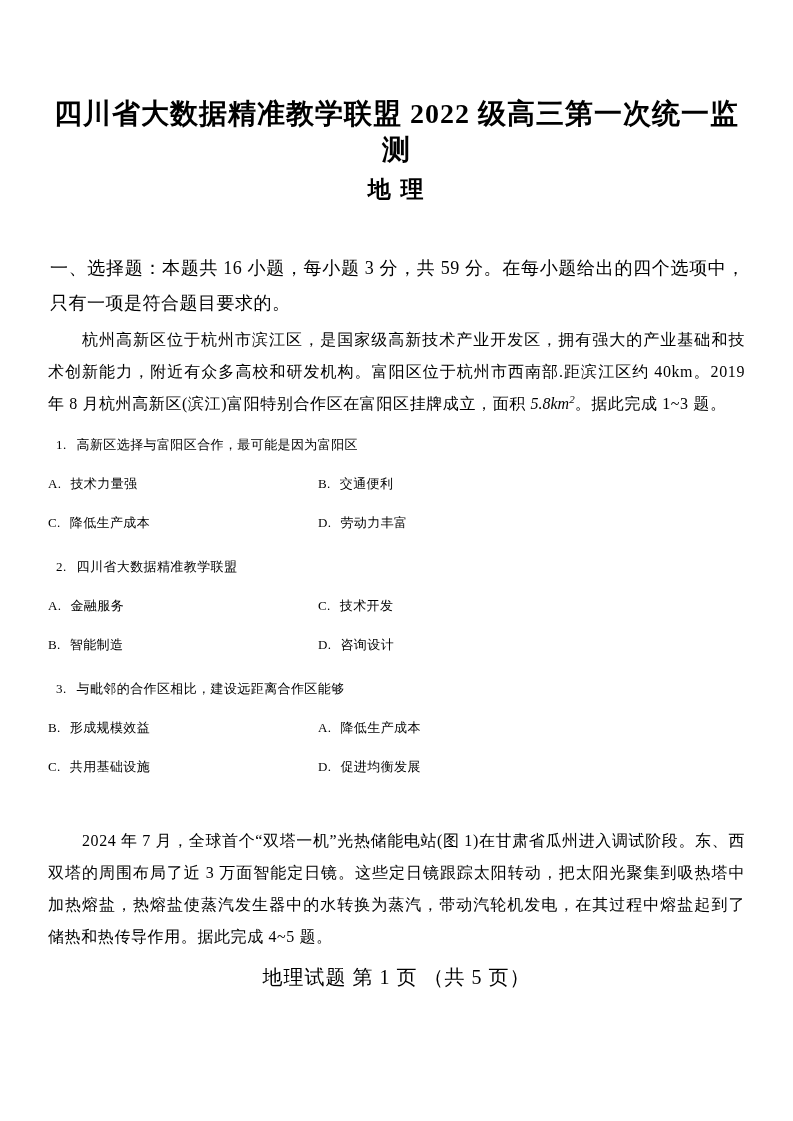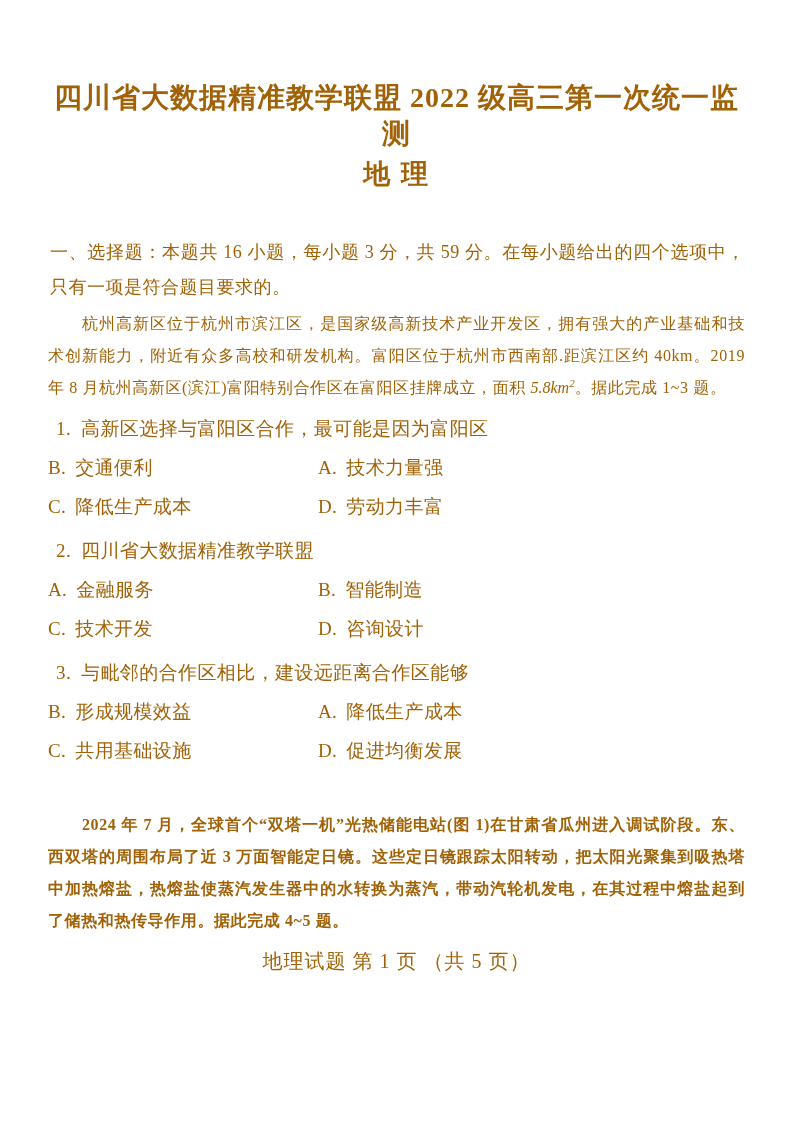--- a/index.html
+++ b/index.html
@@ -7,36 +7,36 @@
     padding: 0;
     background: #ffffff;
   }
   .page {
     position: relative;
     width: 793px;
     height: 1121px;
     background: #ffffff;
     overflow: hidden;
     font-family: "Liberation Serif", "DejaVu Serif", serif;
-    color: #a16207;
+    color: #000000;
     box-sizing: border-box;
-    padding: 0 48px;
+    padding: 16px 48px;
   }
   .title {
     margin: 0;
     padding-top: 80px;
     font-size: 28px;
     line-height: 36px;
     font-weight: 600;
     text-align: center;
     letter-spacing: 1px;
   }
   .subtitle {
     margin: 4px 0 0 0;
-    font-size: 27px;
+    font-size: 23px;
     line-height: 36px;
     font-weight: 600;
     text-align: center;
     letter-spacing: 2px;
   }
   .section-heading {
     margin: 43px 0 0 2px;
     font-size: 18px;
     line-height: 35px;
     text-align: justify;
@@ -54,40 +54,39 @@
     font-family: "Liberation Serif", "DejaVu Serif", serif;
     font-style: italic;
     letter-spacing: 0;
   }
   .formula sup {
     font-size: 11px;
     line-height: 0;
   }
   .question {
     margin: 5px 0 0 0;
-    font-size: 19px;
+    font-size: 13px;
     line-height: 39px;
     letter-spacing: 0.4px;
   }
   .stem {
     padding-left: 8px;
   }
   .qnum {
     margin-right: 10px;
   }
   .opts {
     display: grid;
     grid-template-columns: 270px 1fr;
   }
   .olabel {
     margin-right: 9px;
   }
   .passage2 {
     margin-top: 39px;
-    font-weight: bold;
   }
   .footer {
     margin-top: 12px;
     font-size: 20px;
     line-height: 24px;
     text-align: center;
     letter-spacing: 1px;
   }
 </style>
 </head>
@@ -100,35 +99,35 @@
 
   <p class="section-heading">一、选择题：本题共 16 小题，每小题 3 分，共 59 分。在每小题给出的四个选项中，只有一项是符合题目要求的。</p>
 
   <p class="passage passage1"><span>杭州高新区位于杭州市滨江区，是国家级高新技术产业开发区，拥有强大的产业基础和技术创新能力，附近有众多高校和研发机构。富阳区位于杭州市西南部.距滨江区约 40km。2019 年 8 月杭州高新区(滨江)富阳特别合作区在富阳区挂牌成立，面积 </span><span class="formula"><span>5.8km</span><sup>2</sup></span><span>。据此完成 1~3 题。</span></p>
 
   <div class="question">
     <div class="stem">
       <span class="qnum">1.</span><span>高新区选择与富阳区合作，最可能是因为富阳区</span>
     </div>
     <div class="opts">
+      <div class="opt"><span class="olabel">A.</span><span>技术力量强</span></div>
       <div class="opt"><span class="olabel">B.</span><span>交通便利</span></div>
-      <div class="opt"><span class="olabel">A.</span><span>技术力量强</span></div>
       <div class="opt"><span class="olabel">C.</span><span>降低生产成本</span></div>
       <div class="opt"><span class="olabel">D.</span><span>劳动力丰富</span></div>
     </div>
   </div>
 
   <div class="question">
     <div class="stem">
       <span class="qnum">2.</span><span>四川省大数据精准教学联盟</span>
     </div>
     <div class="opts">
       <div class="opt"><span class="olabel">A.</span><span>金融服务</span></div>
+      <div class="opt"><span class="olabel">C.</span><span>技术开发</span></div>
       <div class="opt"><span class="olabel">B.</span><span>智能制造</span></div>
-      <div class="opt"><span class="olabel">C.</span><span>技术开发</span></div>
       <div class="opt"><span class="olabel">D.</span><span>咨询设计</span></div>
     </div>
   </div>
 
   <div class="question">
     <div class="stem">
       <span class="qnum">3.</span><span>与毗邻的合作区相比，建设远距离合作区能够</span>
     </div>
     <div class="opts">
       <div class="opt"><span class="olabel">B.</span><span>形成规模效益</span></div>

